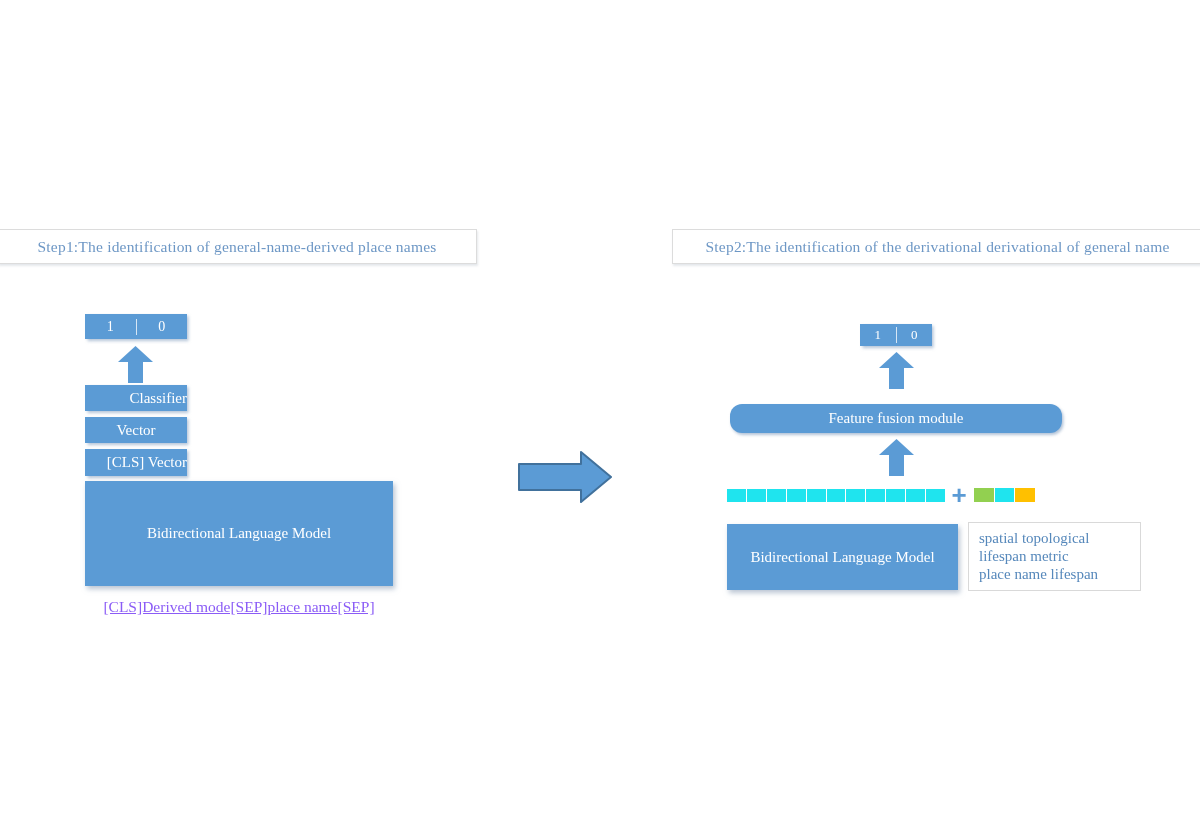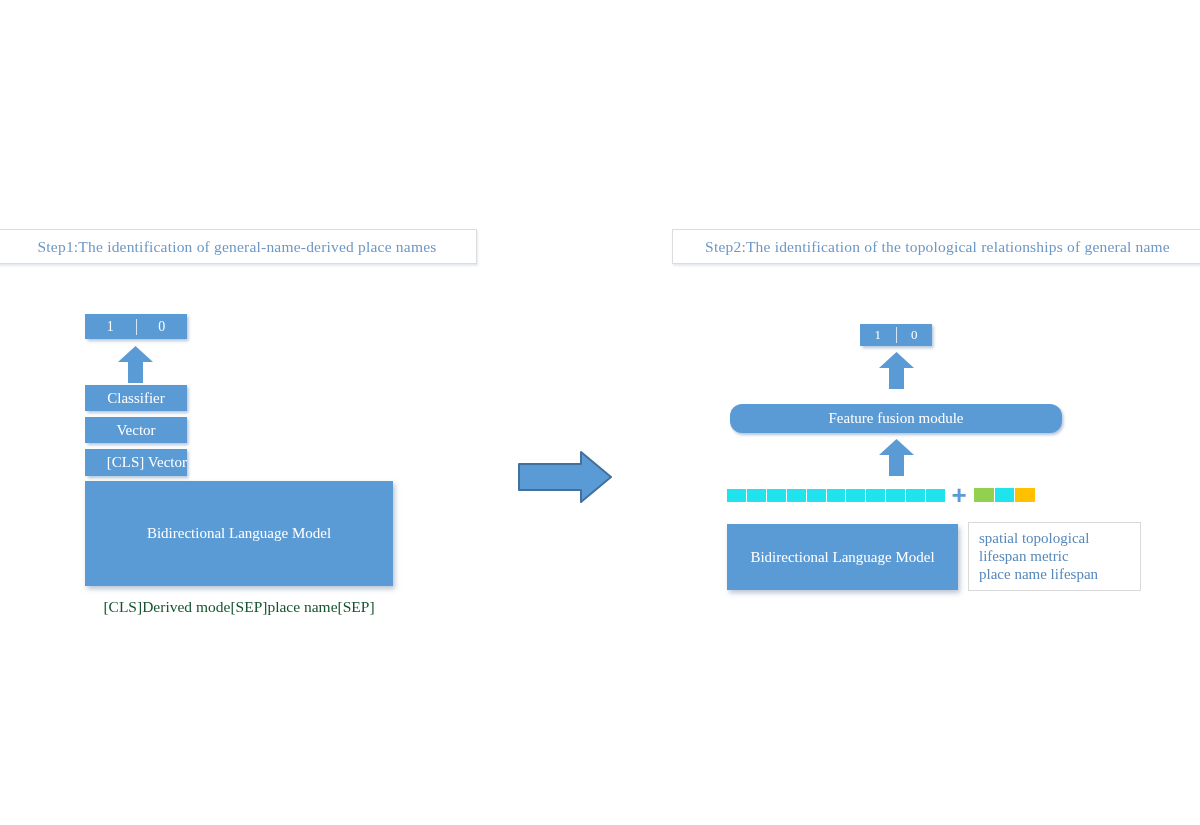--- a/index.html
+++ b/index.html
@@ -32,31 +32,31 @@
   }
 
   
   .outbox { display: flex; }
   .outbox .cell { flex: 1; display: flex; align-items: center; justify-content: center; color: #fff; }
   .outbox .cell + .cell { border-left: 1px solid rgba(255,255,255,0.75); }
   .out-left  { left: 85px;  top: 290px; width: 102px; height: 25px; font-size: 14px; }
   .out-right { left: 860px; top: 300px; width: 72px;  height: 22px; font-size: 13px; }
 
   .stackbox { left: 85px; width: 102px; height: 26px; }
-  .box-classifier { top: 361px; }
+  .box-classifier { top: 361px; justify-content: flex-end; }
   .box-dropout    { top: 393px; }
   .box-clsvec     { top: 425px; height: 27px; justify-content: flex-end; }
 
   .blm-left  { left: 85px;  top: 457px; width: 308px; height: 105px; box-shadow: 2px 3px 5px rgba(130,150,175,0.55); }
   .blm-right { left: 727px; top: 500px; width: 231px; height: 66px;  box-shadow: 2px 3px 5px rgba(130,150,175,0.55); }
   .fusionbox { left: 730px; top: 380px; width: 332px; height: 29px; border-radius: 12px; }
 
   .caption-left {
     left: 85px; top: 574px; width: 308px; text-align: center;
-    color: #14532d; font-size: 15.5px;
+    color: #8b5cf6; font-size: 15.5px; text-decoration: underline;
   }
   .caption-right {
     left: 755px; top: 577px; color: #5688bb; font-size: 15.5px; line-height: 19px;
   }
   .infobox {
     left: 968px; top: 498px; width: 173px; height: 69px;
     background: #fff; border: 1px solid #d9d9d9;
     color: #5688bb; font-size: 15px; line-height: 18px;
     padding: 6px 0 0 10px;
   }
@@ -78,21 +78,21 @@
 </style>
 </head>
 <body>
 
 <div class="canvas">
 
   <div class="abs hdr hdr1">
     <span>Step1:The identification of general-name-derived place names</span>
   </div>
   <div class="abs hdr hdr2">
-    <span>Step2:The identification of the topological relationships of general name</span>
+    <span>Step2:The identification of the derivational derivational of general name</span>
   </div>
 
   <div class="abs bluebox outbox out-left">
     <div class="cell">1</div>
     <div class="cell">0</div>
   </div>
 
   <svg class="abs" style="left:118px; top:322px;" width="35" height="37" viewBox="0 0 35 37">
     <polygon points="17.5,0 35,16 25,16 25,37 10,37 10,16 0,16" fill="#5b9bd5"></polygon>
   </svg>

